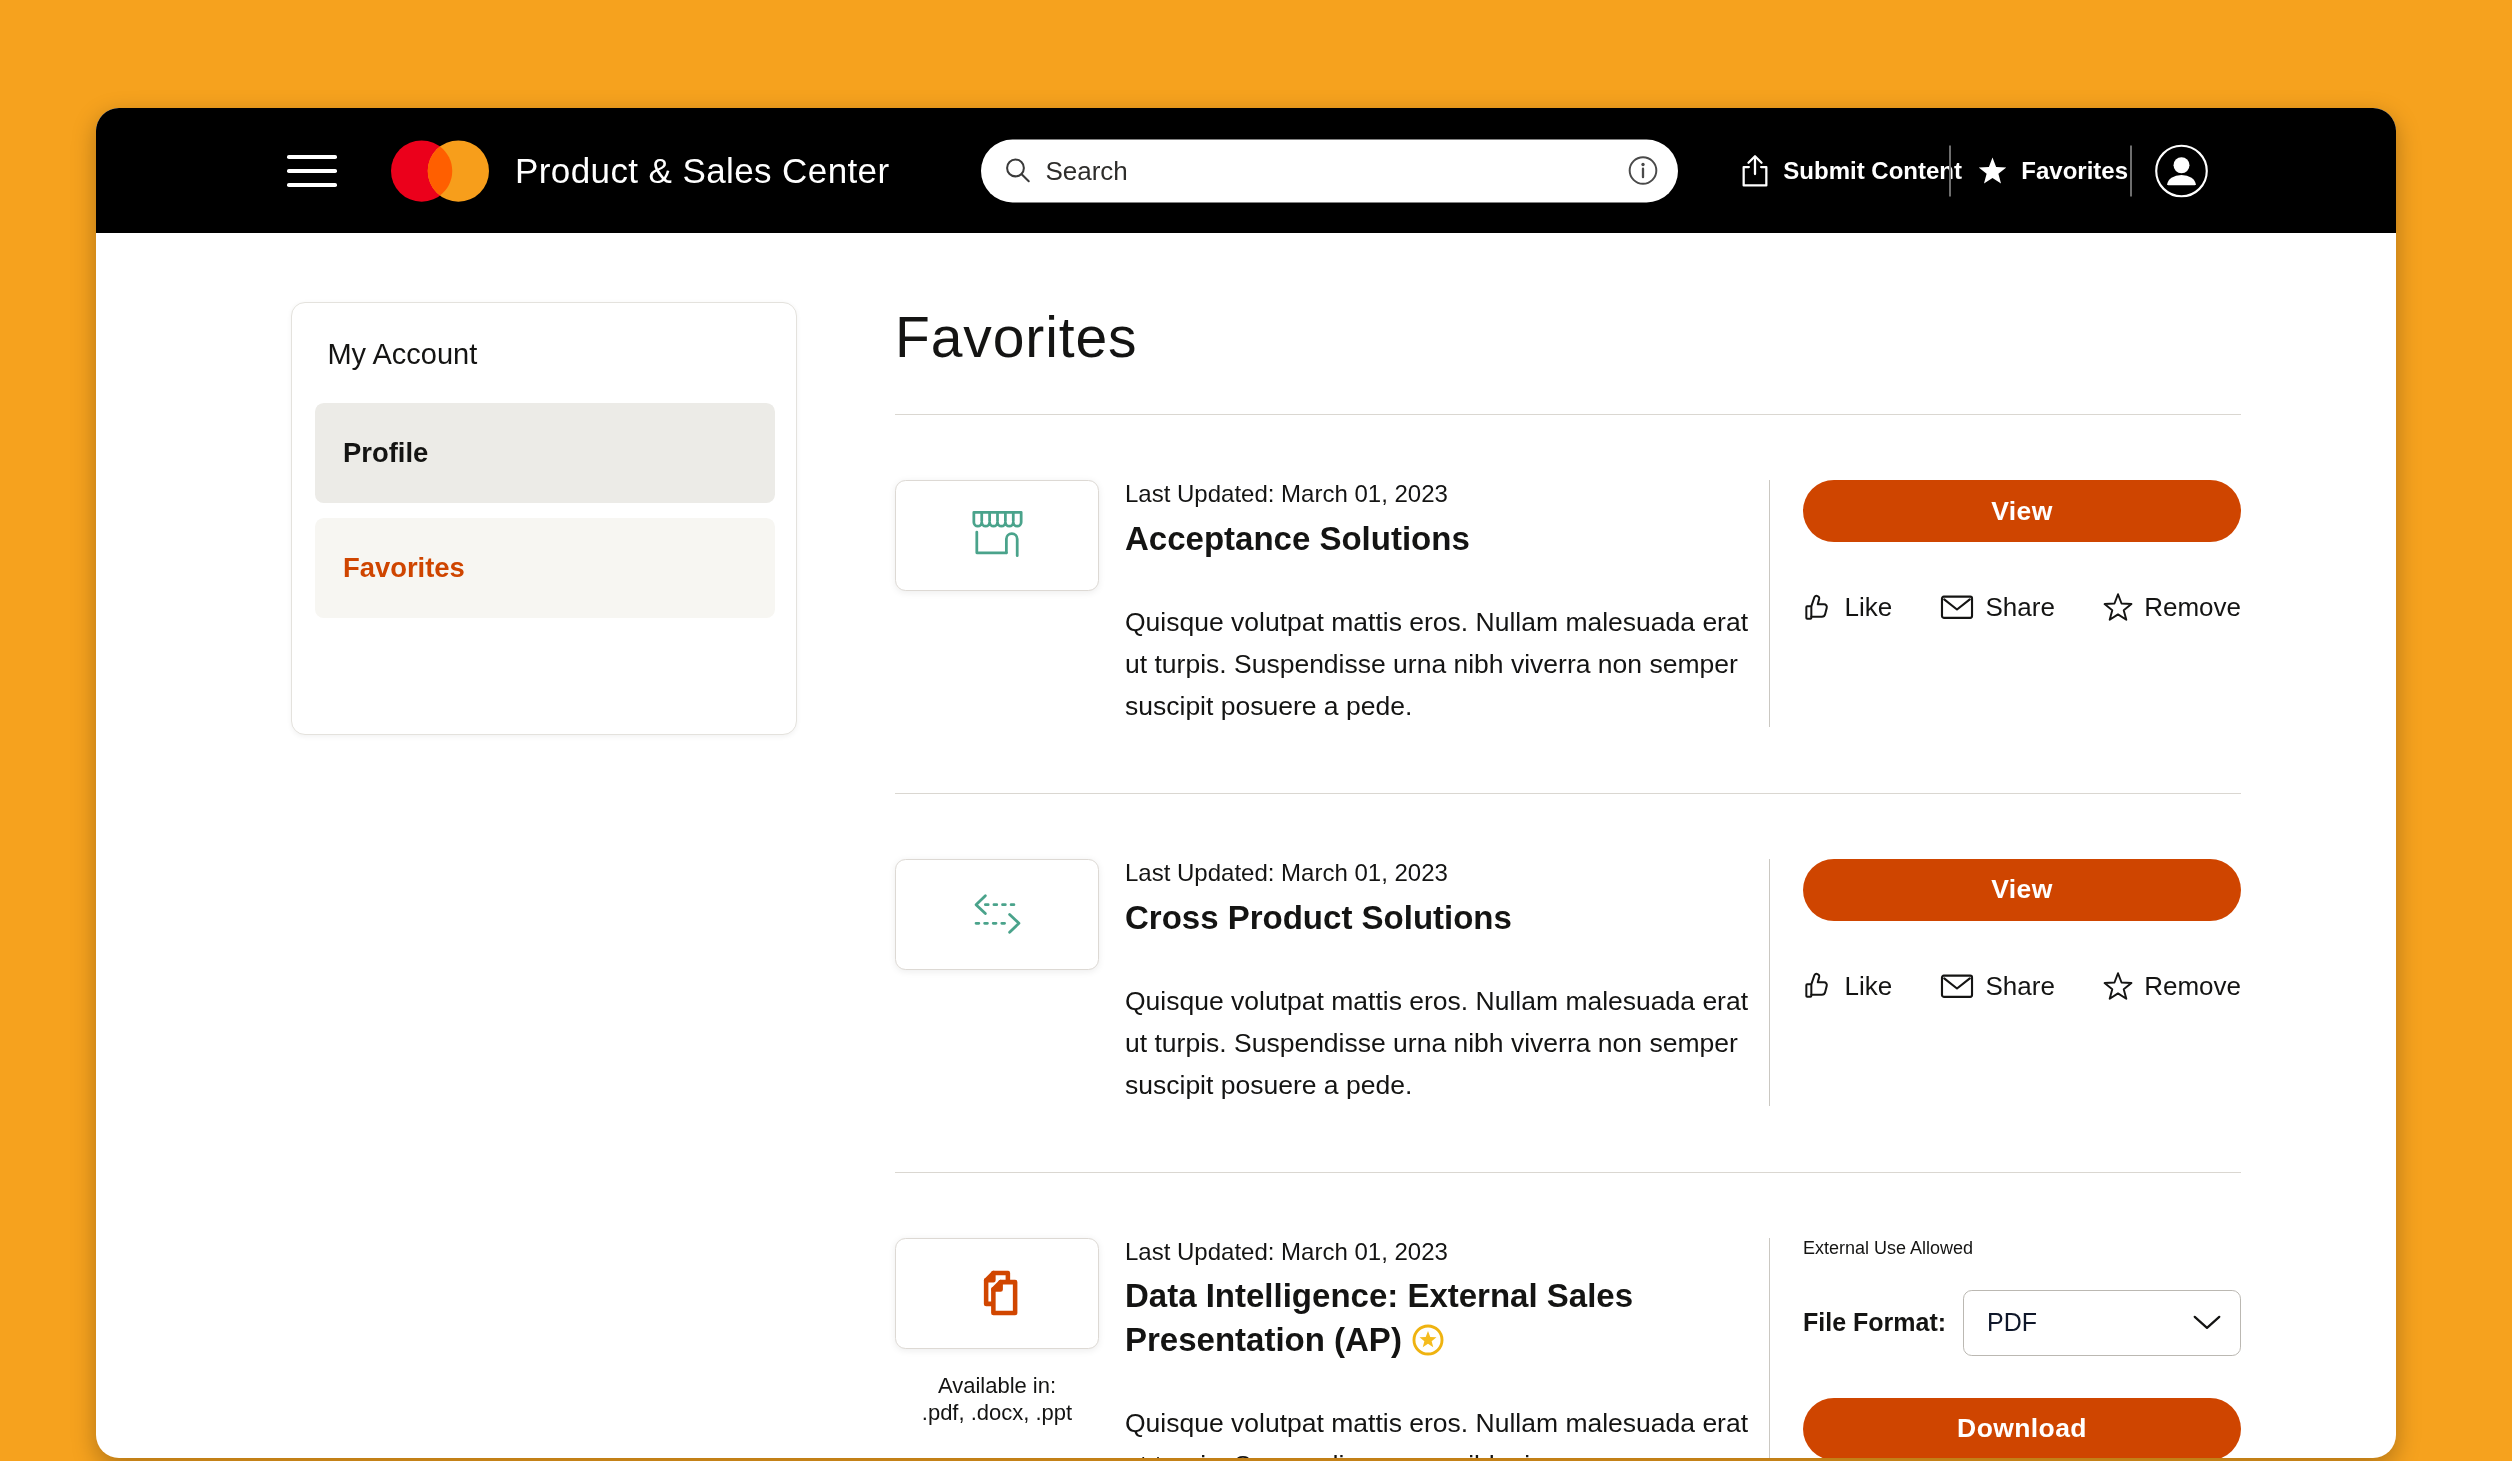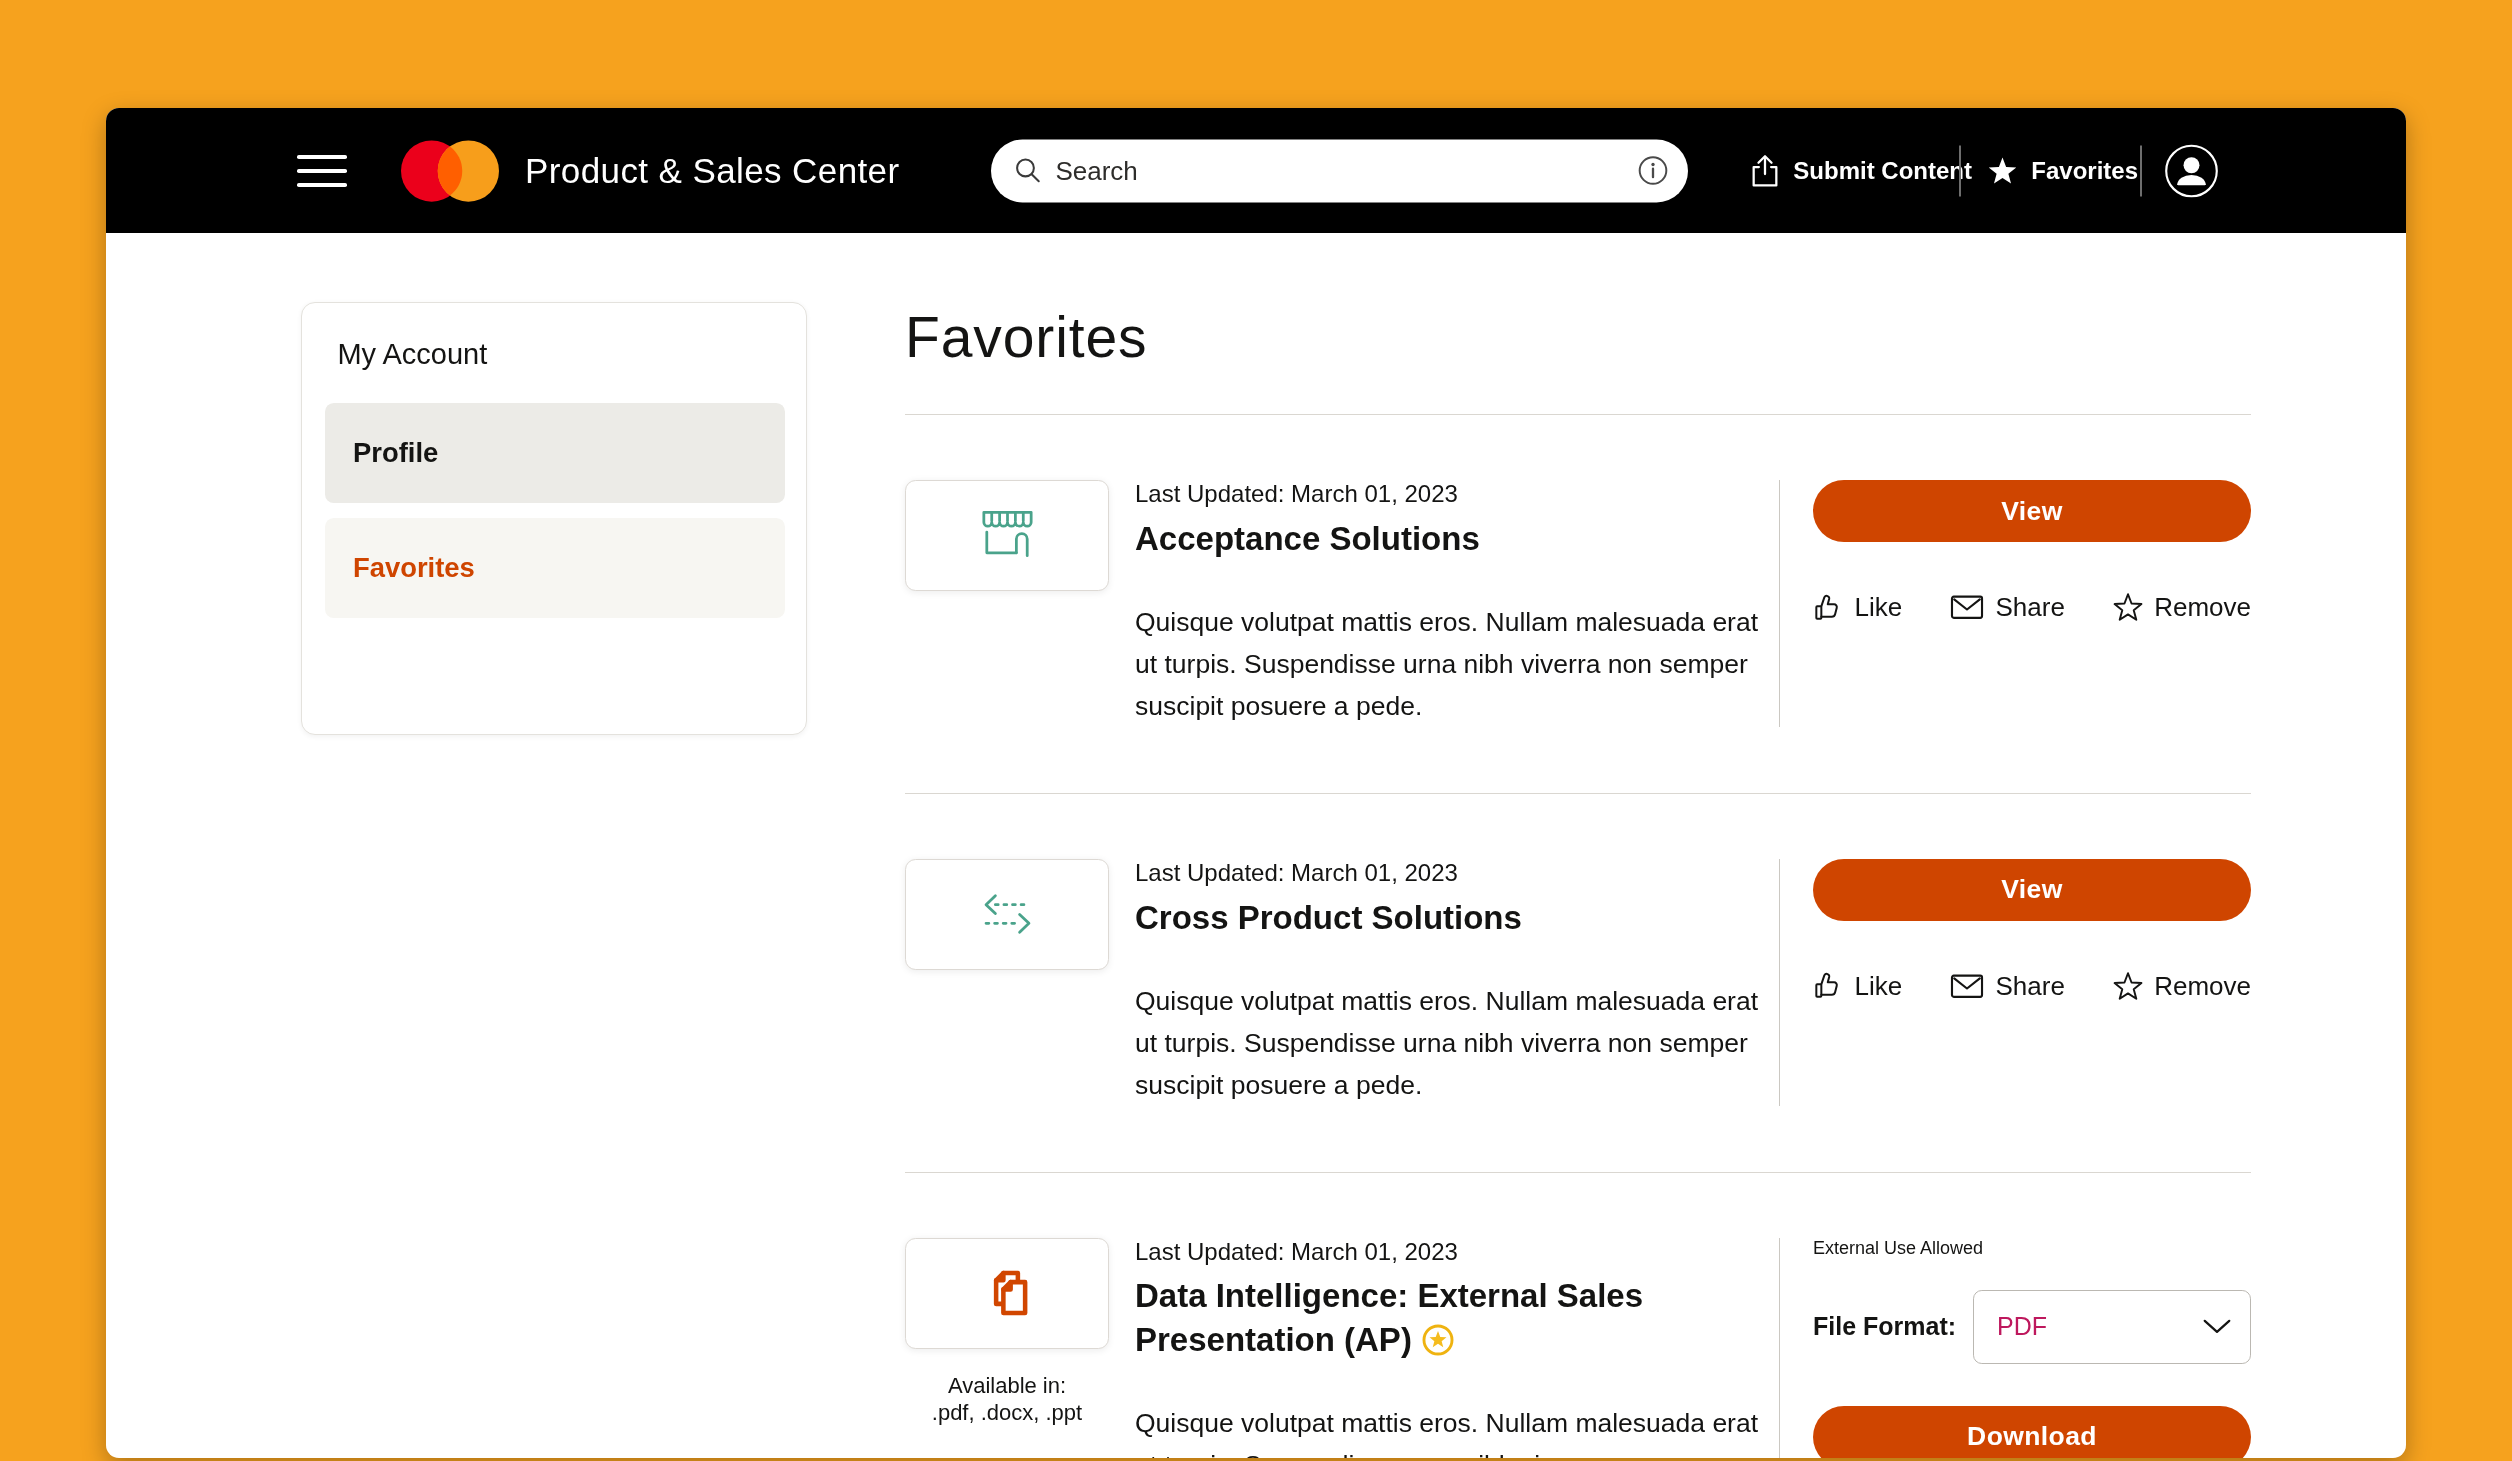--- a/index.html
+++ b/index.html
@@ -6,22 +6,22 @@
   html,body { width:2512px; height:1461px; overflow:hidden; }
   body {
     background:#F6A21E;
     font-family:"Liberation Sans", sans-serif;
     color:#141413;
     position:relative;
   }
 
   
   .window {
-    position:absolute; left:106px; top:108px; width:2300px; height:1350px;
-    background:#ffffff; border-radius:13px; overflow:hidden;
+    position:absolute; left:96px; top:108px; width:2300px; height:1350px;
+    background:#ffffff; border-radius:23px; overflow:hidden;
     box-shadow:0 8.8px 25px rgba(0,0,0,.28);
   }
 
   
   .app-header {
     position:absolute; left:0; top:0; width:100%; height:125px;
     background:#000000;
   }
   .app-header > * { position:absolute; top:50%; transform:translateY(-50%); }
 
@@ -97,22 +97,22 @@
     width:438px; height:62px; border-radius:31px; border:none; cursor:pointer;
     background:#CF4500; color:#fff; font-family:inherit; font-size:26.5px; font-weight:600; letter-spacing:0.4px;
   }
   .mini-actions { margin-top:50px; width:438px; display:flex; justify-content:space-between; align-items:center; }
   .mini-btn { background:none; border:none; cursor:pointer; display:flex; align-items:center; gap:11.5px; font-family:inherit; font-size:26px; color:#141413; }
 
   .ext-use { font-size:18px; font-weight:400; margin-bottom:31px; }
   .format-row { display:flex; align-items:center; margin-bottom:42px; }
   .format-label { font-size:25px; font-weight:700; }
   .select {
-    margin-left:auto; width:278px; height:74px; border:1.8px solid #BBB8B2; border-radius:8.8px; background:#fff;
-    display:flex; align-items:center; padding:0 19.5px 0 23px; cursor:pointer; font-size:25px; color:#be185d;
+    margin-left:auto; width:278px; height:66px; border:1.8px solid #BBB8B2; border-radius:8.8px; background:#fff;
+    display:flex; align-items:center; padding:0 19.5px 0 23px; cursor:pointer; font-size:25px; color:#0f172a;
   }
   .select svg { margin-left:auto; }
 
   svg { display:block; }
 </style>
 </head>
 <body>
 
 <div class="window">
 

